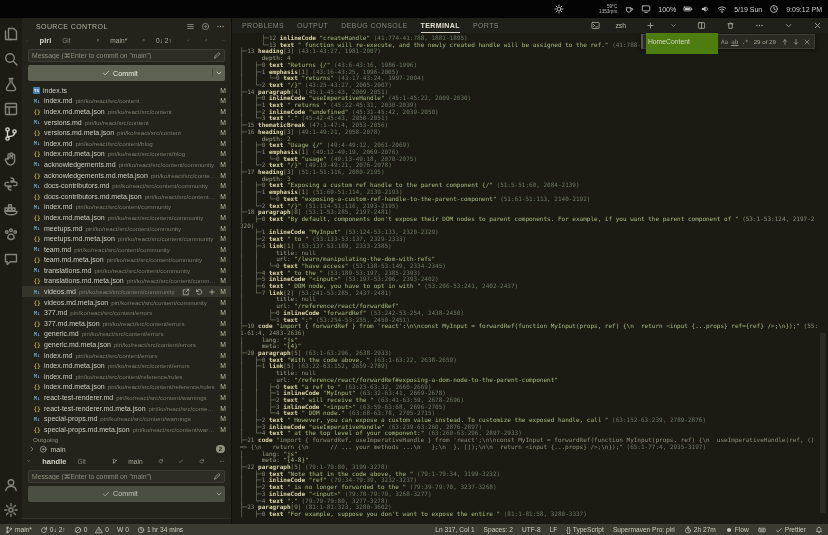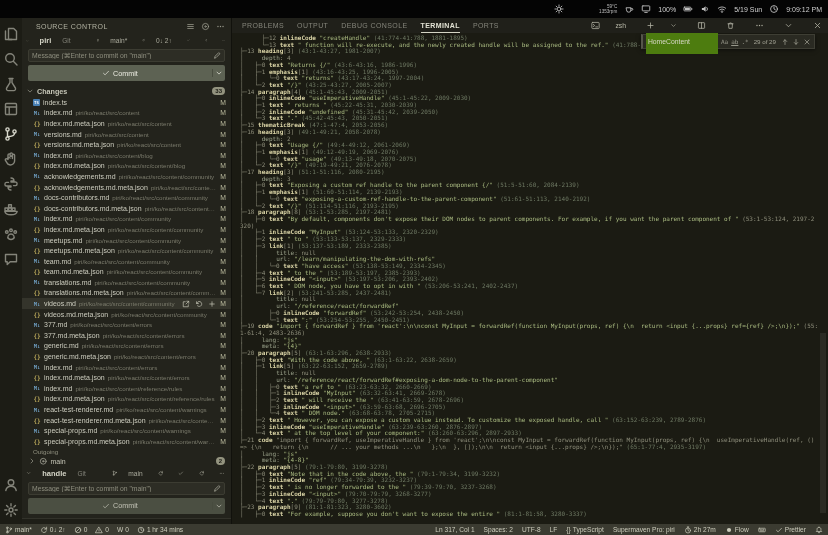--- a/index.html
+++ b/index.html
@@ -330,30 +330,20 @@
         </span>
       <span class="cdrop">
           <span class="cicon">
             <svg viewBox="0 0 16 16" width="100%" height="100%" fill="none" stroke="currentColor" stroke-width="1.4" stroke-linecap="round" stroke-linejoin="round">
               <path d="M4 6.2l4 4 4-4"></path>
             </svg>
           </span>
         </span>
     </div>
 
-    <div class="sec-row">
-      <span class="chev">
-          <svg viewBox="0 0 16 16" width="100%" height="100%" fill="none" stroke="currentColor" stroke-width="1.4" stroke-linecap="round" stroke-linejoin="round">
-            <path d="M4 6.2l4 4 4-4"></path>
-          </svg>
-        </span>
-      <span>Changes</span>
-      <span class="sp"></span>
-      <span class="badge">33</span>
-    </div>
     <div class="files" id="fileslist">
         <div class="file-row">
           <span class="ficon ts">TS</span>
           <span class="fname">index.ts</span>
           <span class="fpath"></span>
           <span class="fstatus">M</span>
         </div>
         <div class="file-row">
           <span class="ficon md">M↓</span>
           <span class="fname">index.md</span>

